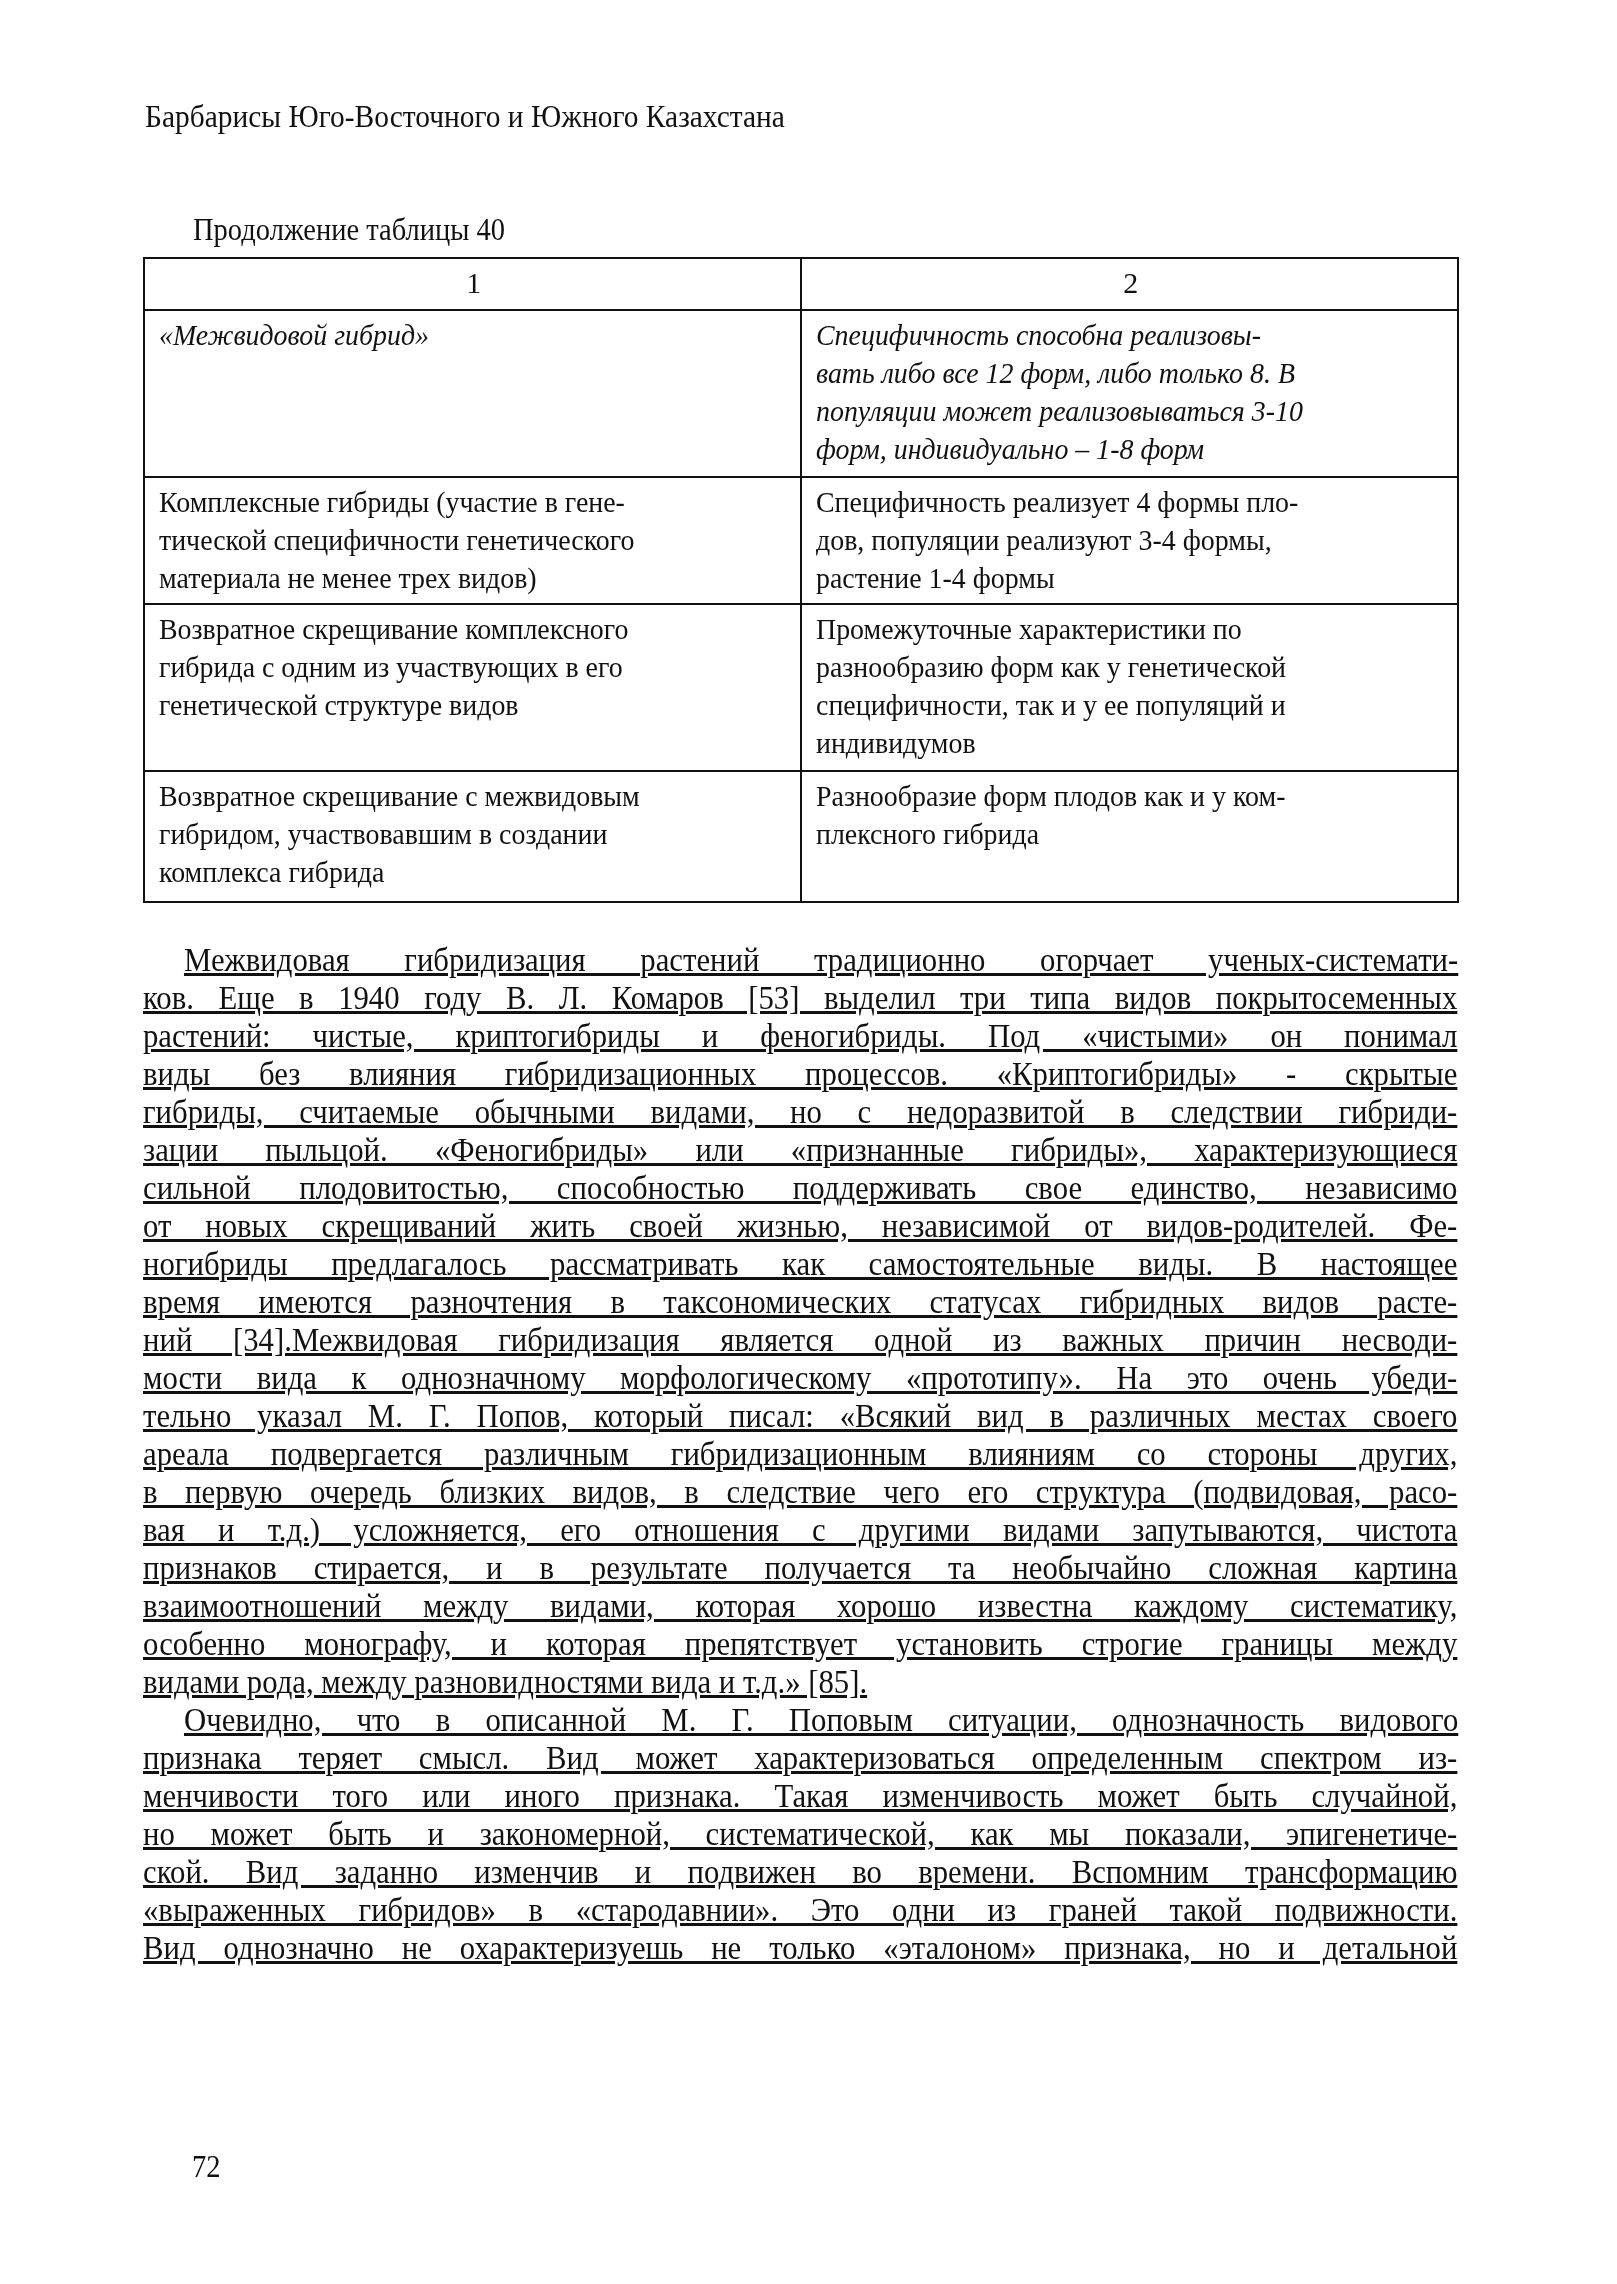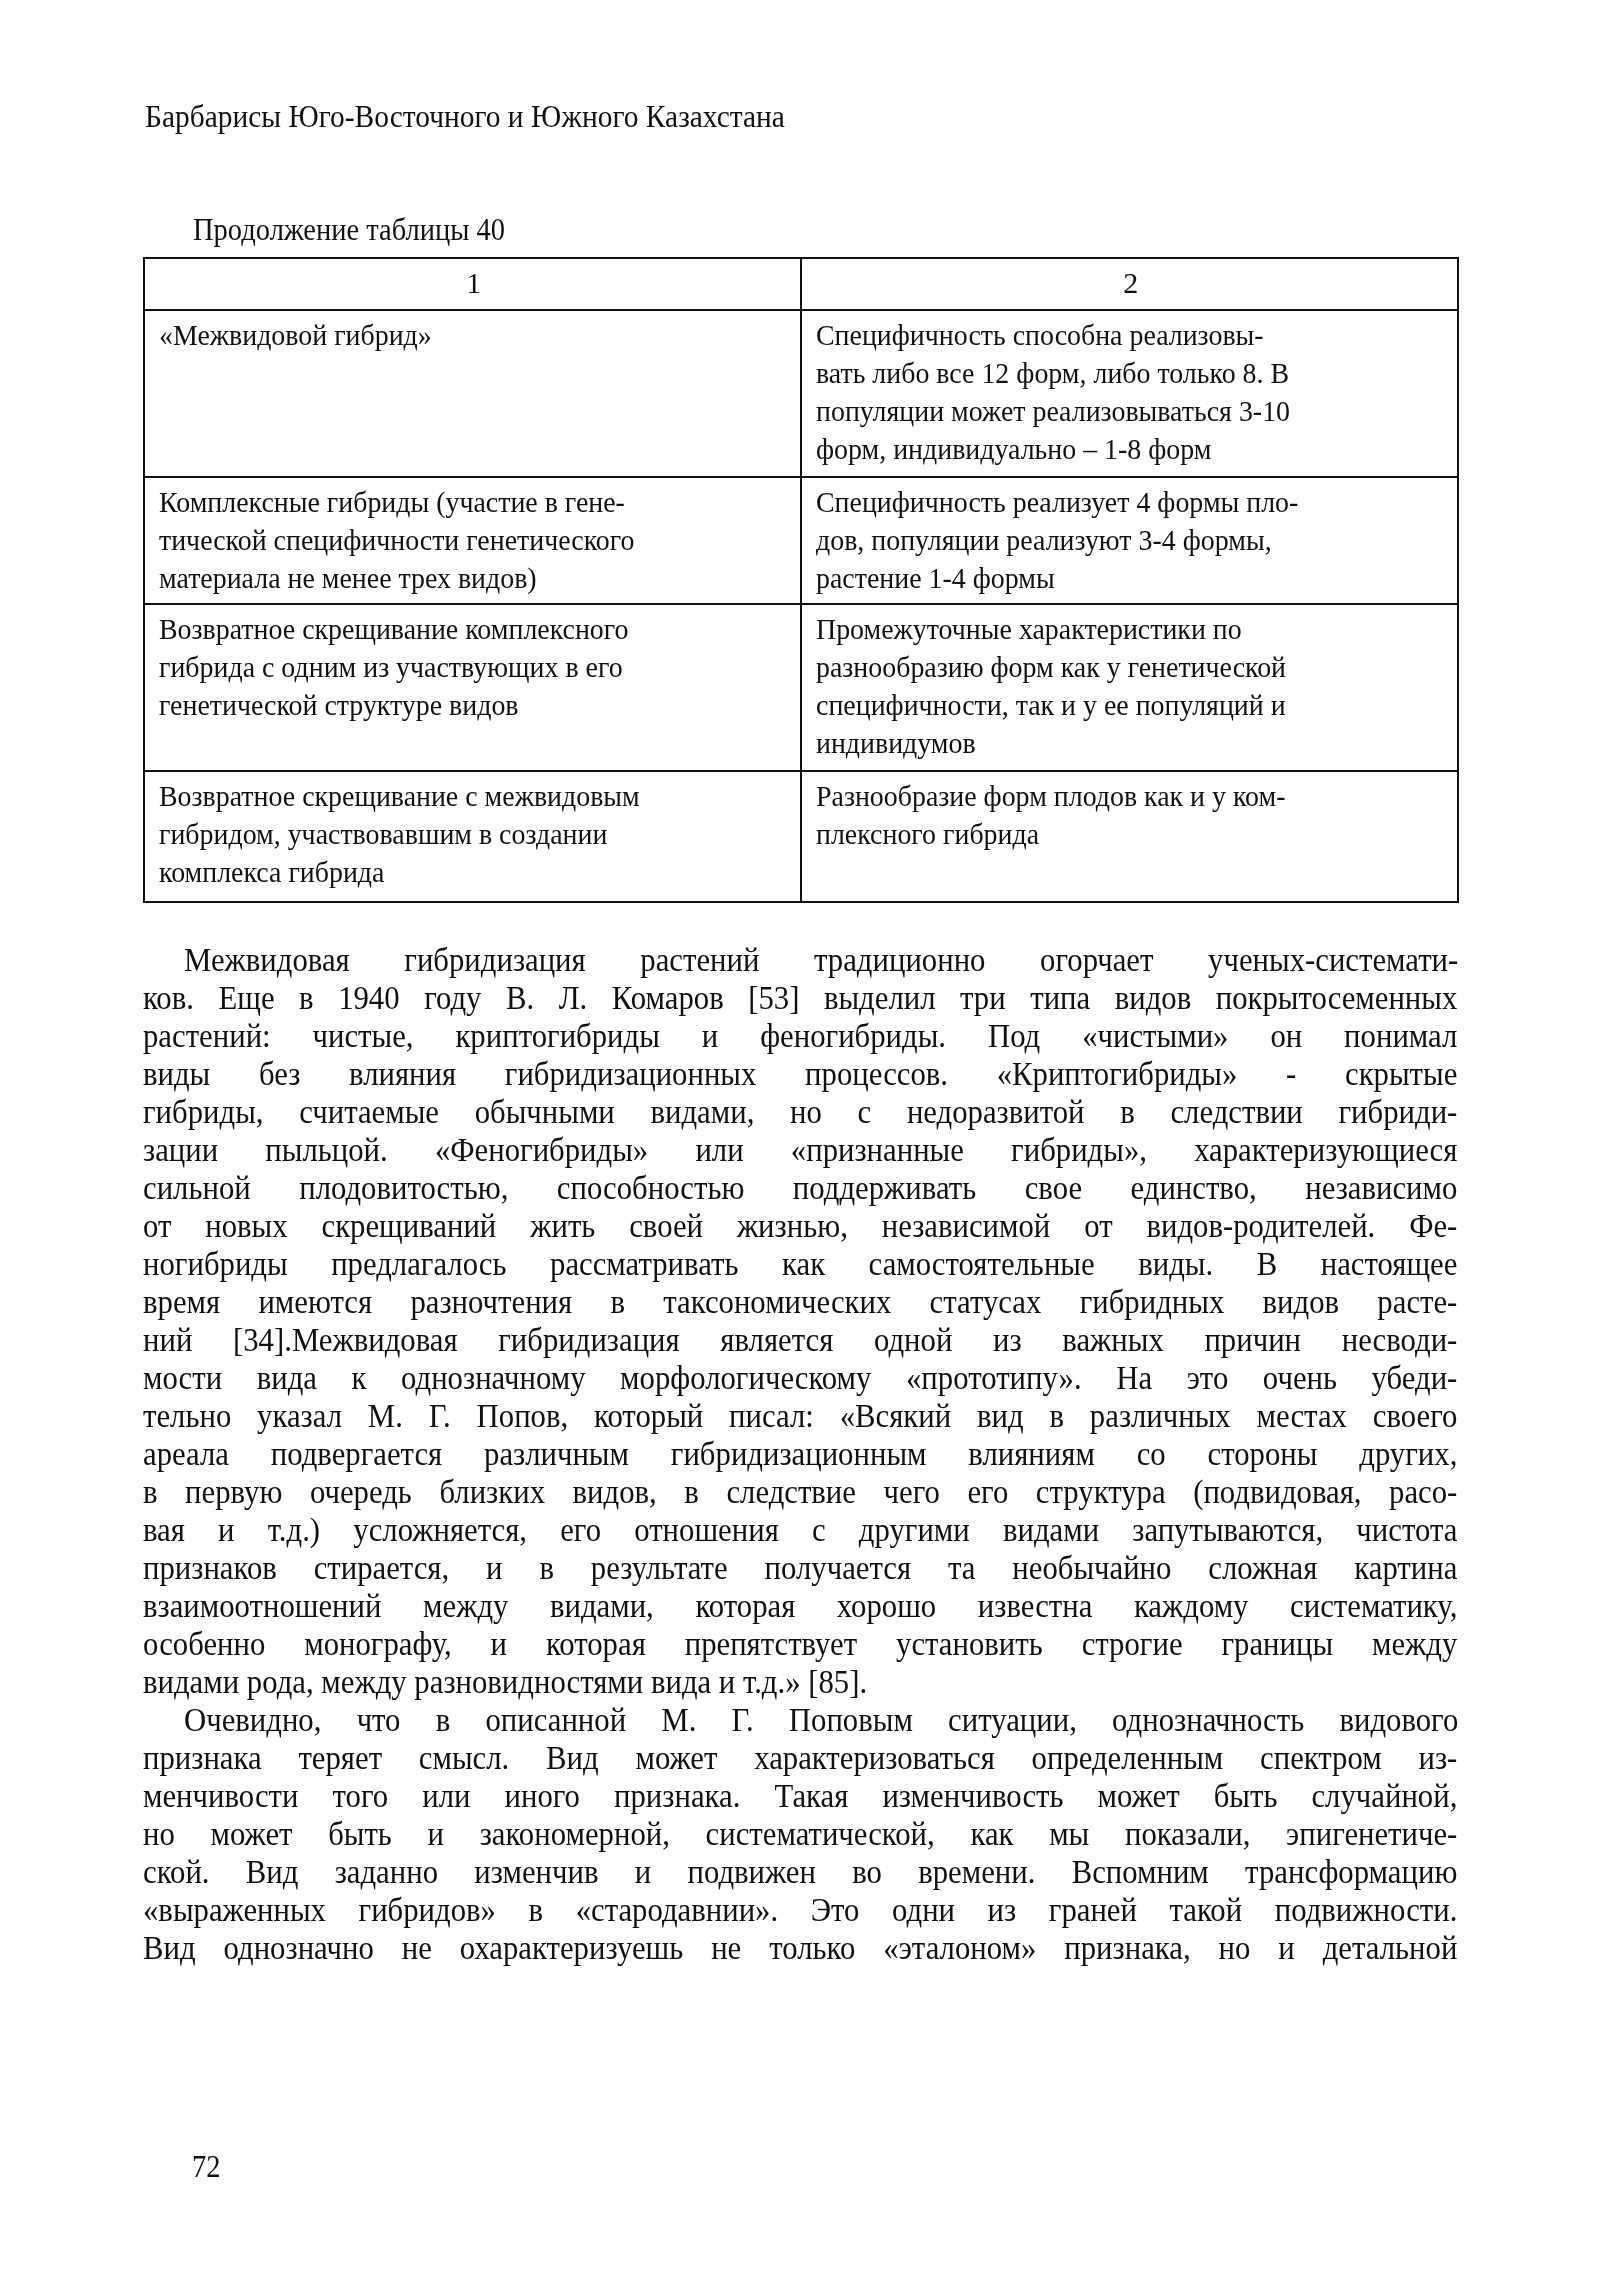--- a/index.html
+++ b/index.html
@@ -23,29 +23,29 @@
   }
   table.data-table td, table.data-table th {
     border: 2.4px solid #111; vertical-align: top;
     font-weight: normal; font-size: 30px; line-height: 38px;
     padding: 4.8px 11.3px 3.2px 13.7px;
   }
   table.data-table th { text-align: center; height: 42px; padding-top: 4.8px; }
   table.data-table col.c1 { width: 657px; }
   table.data-table col.c2 { width: 657px; }
   .cell-line { display: block; white-space: nowrap; transform: scaleX(0.93); transform-origin: left top; }
-  tr.r1 td { height: 157px; }
+  tr.r1 td { height: 157px; font-style: italic; }
   tr.r2 td { height: 117px; border-radius: 12px; }
   tr.r3 td { height: 157px; }
   tr.r4 td { height: 121px; }
 
   .body-text {
     position: absolute; left: 143px; top: 941px; width: 1315px;
   }
-  .para { margin: 0; }
+  .para { margin: 0; text-decoration: underline; }
   .line {
     display: block; font-size: 33px; line-height: 38px; height: 38px;
     white-space: nowrap; text-align: justify; text-align-last: justify;
     width: 1411px; transform: scaleX(0.9315); transform-origin: left top;
     overflow: visible;
   }
   .line.indent { padding-left: 44px; width: 1368px; }
   .line.last { text-align-last: left; }
   .page-number {
     position: absolute; left: 192px; top: 2148px;

